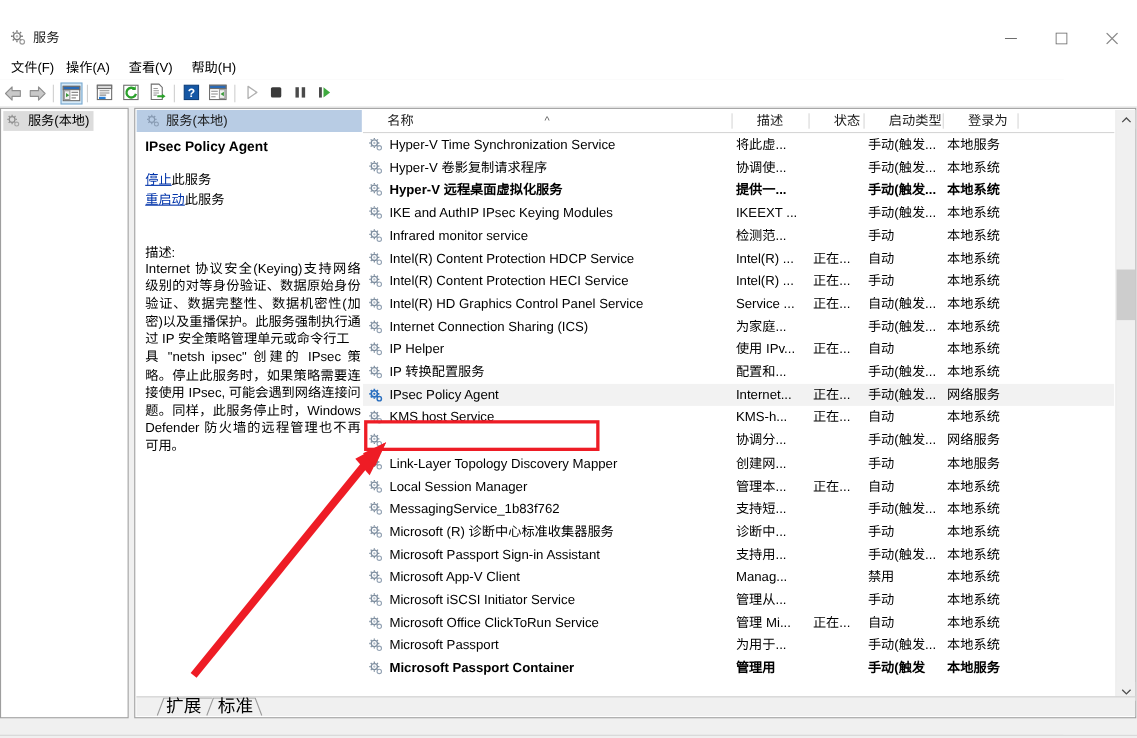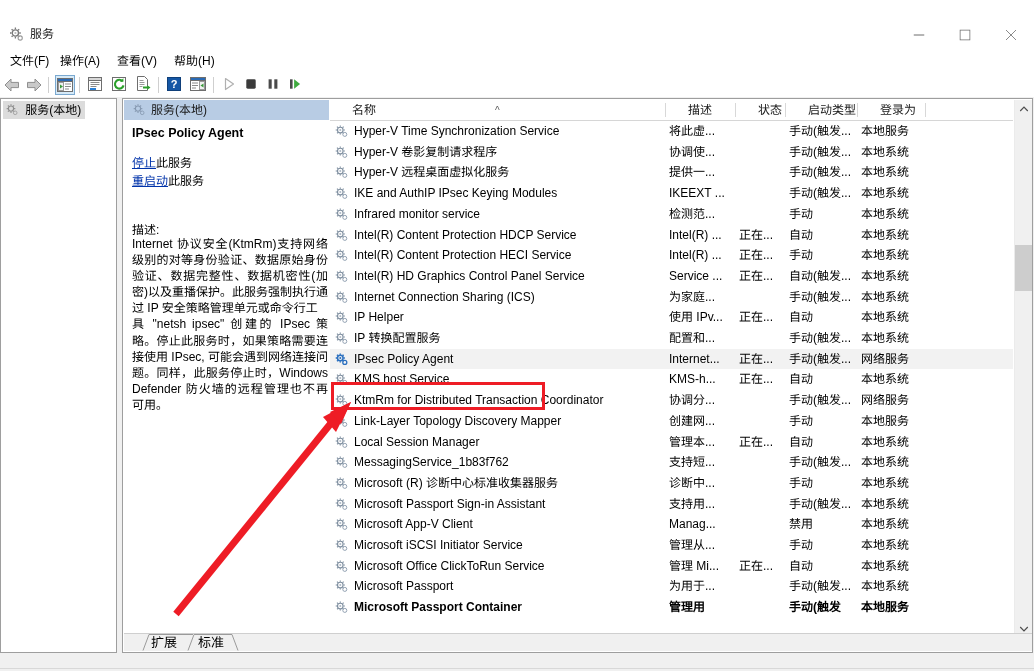--- a/index.html
+++ b/index.html
@@ -75,21 +75,21 @@
 
   
   .vscroll{position:absolute;right:0;top:0;width:17px;height:537px;background:#f0f0f0;border-left:1px solid #ebebeb;}
   .vs-btn{position:absolute;left:0;width:17px;height:17px;background:#f0f0f0;cursor:default;}
   .vs-btn.up{top:0;} .vs-btn.dn{bottom:0;}
   .vs-thumb{position:absolute;left:0;top:145px;width:17px;height:46px;background:#cdcdcd;cursor:default;}
   .vs-arrow{position:absolute;left:50%;top:50%;transform:translate(-50%,-50%);}
 
   
   .tabstrip{position:absolute;left:1px;bottom:1px;width:908px;height:17px;background:#f0f0f0;border-top:1px solid #cfcfcf;}
-  .tab{position:absolute;top:0;height:17px;line-height:16px;font-size:13px;color:#000;cursor:default;}
+  .tab{position:absolute;top:0;height:17px;line-height:16px;font-size:16px;color:#000;cursor:default;}
   .tab .tabshape{position:absolute;left:0;top:0;height:17px;}
   .tab .tablabel{position:absolute;top:0;height:17px;line-height:17px;white-space:nowrap;}
   .tab.active .tablabel{font-weight:normal;}
 
   
   .statusbar{position:absolute;left:0;top:648px;width:1034px;height:23px;background:#f0f0f0;border-top:1px solid #d8d8d8;}
 
   
   .anno-box{position:absolute;border:3px solid #ee1c25;box-sizing:border-box;pointer-events:none;}
   .anno-arrow{position:absolute;left:0;top:0;pointer-events:none;}
@@ -268,21 +268,21 @@
           </span>
           <span class="dh-txt">服务(本地)</span>
         </div>
 
         <div class="det-title">IPsec Policy Agent</div>
 
         <div class="det-link" style="top:53px;"><a>停止</a><span>此服务</span></div>
         <div class="det-link" style="top:71px;"><a>重启动</a><span>此服务</span></div>
 
         <div class="det-desc-label">描述:</div>
-        <div class="det-desc"><span>Internet 协议安全(KtmRm)支持网络级别的对等身份验证、数据原始身份验证、数据完整性、数据机密性(加密)以及重播保护。此服务强制执行通过 IP 安全策略管理单元或命令行工</span><br><span>具 "netsh ipsec" 创建的 IPsec 策略。停止此服务时，如果策略需要连接使用 IPsec, 可能会遇到网络连接问题。同样，此服务停止时，Windows Defender 防火墙的远程管理也不再可用。</span></div>
+        <div class="det-desc"><span>Internet 协议安全(Keying)支持网络级别的对等身份验证、数据原始身份验证、数据完整性、数据机密性(加密)以及重播保护。此服务强制执行通过 IP 安全策略管理单元或命令行工</span><br><span>具 "netsh ipsec" 创建的 IPsec 策略。停止此服务时，如果策略需要连接使用 IPsec, 可能会遇到网络连接问题。同样，此服务停止时，Windows Defender 防火墙的远程管理也不再可用。</span></div>
       </div>
 
       <div class="vsplit"></div>
 
       <div class="listwrap">
 
         <div class="colhead">
           <div class="colh" style="left:0px;width:335px;">
             <span>名称</span>
             <span class="sortmark" style="left:165px;">^</span>
@@ -322,21 +322,21 @@
                   </g>
                   <circle cx="6.3" cy="6" r="1.05" fill="#aeb9c6"></circle>
                   <circle cx="10.8" cy="10.4" r="2.0" fill="none" stroke="#93a2b3" stroke-width="1"></circle>
                 </svg></span>
               <span class="cell c-name">Hyper-V 卷影复制请求程序</span>
               <span class="cell c-desc">协调使...</span>
               <span class="cell c-state"></span>
               <span class="cell c-start">手动(触发...</span>
               <span class="cell c-logon">本地系统</span>
             </div>
-            <div class="row" style="top: 41.4px;">
+            <div class="row" style="top: 41.4px; font-weight: bold;">
               <span class="rowico"><svg width="15" height="15" viewBox="0 0 15 15">
                   <g fill="none" stroke="#7f8fa0" stroke-width="1.15">
                     <circle cx="6.3" cy="6" r="2.8"></circle>
                     <path d="M6.3 1.4v1.3M6.3 9.3v1.3M1.7 6h1.3M9.6 6h1.3M3 2.7l.95.95M8.6 8.3l.95.95M9.6 2.7l-.95.95M4 8.3l-.95.95"></path>
                   </g>
                   <circle cx="6.3" cy="6" r="1.05" fill="#aeb9c6"></circle>
                   <circle cx="10.8" cy="10.4" r="2.0" fill="none" stroke="#93a2b3" stroke-width="1"></circle>
                 </svg></span>
               <span class="cell c-name">Hyper-V 远程桌面虚拟化服务</span>
               <span class="cell c-desc">提供一...</span>
@@ -496,21 +496,20 @@
             </div>
             <div class="row" style="top: 269.1px;">
               <span class="rowico"><svg width="15" height="15" viewBox="0 0 15 15">
                   <g fill="none" stroke="#7f8fa0" stroke-width="1.15">
                     <circle cx="6.3" cy="6" r="2.8"></circle>
                     <path d="M6.3 1.4v1.3M6.3 9.3v1.3M1.7 6h1.3M9.6 6h1.3M3 2.7l.95.95M8.6 8.3l.95.95M9.6 2.7l-.95.95M4 8.3l-.95.95"></path>
                   </g>
                   <circle cx="6.3" cy="6" r="1.05" fill="#aeb9c6"></circle>
                   <circle cx="10.8" cy="10.4" r="2.0" fill="none" stroke="#93a2b3" stroke-width="1"></circle>
                 </svg></span>
-              <span class="cell c-name">KtmRm for Distributed Transaction Coordinator</span>
               <span class="cell c-desc">协调分...</span>
               <span class="cell c-state"></span>
               <span class="cell c-start">手动(触发...</span>
               <span class="cell c-logon">网络服务</span>
             </div>
             <div class="row" style="top: 289.8px;">
               <span class="rowico"><svg width="15" height="15" viewBox="0 0 15 15">
                   <g fill="none" stroke="#7f8fa0" stroke-width="1.15">
                     <circle cx="6.3" cy="6" r="2.8"></circle>
                     <path d="M6.3 1.4v1.3M6.3 9.3v1.3M1.7 6h1.3M9.6 6h1.3M3 2.7l.95.95M8.6 8.3l.95.95M9.6 2.7l-.95.95M4 8.3l-.95.95"></path>

